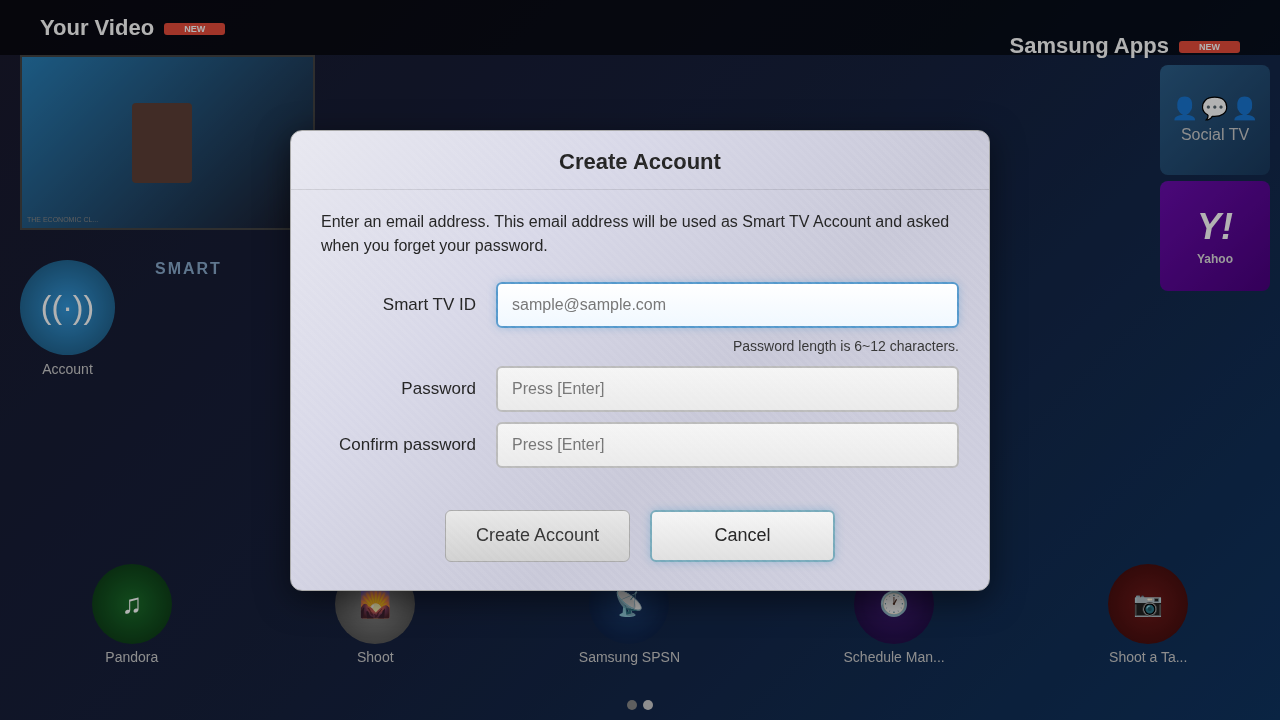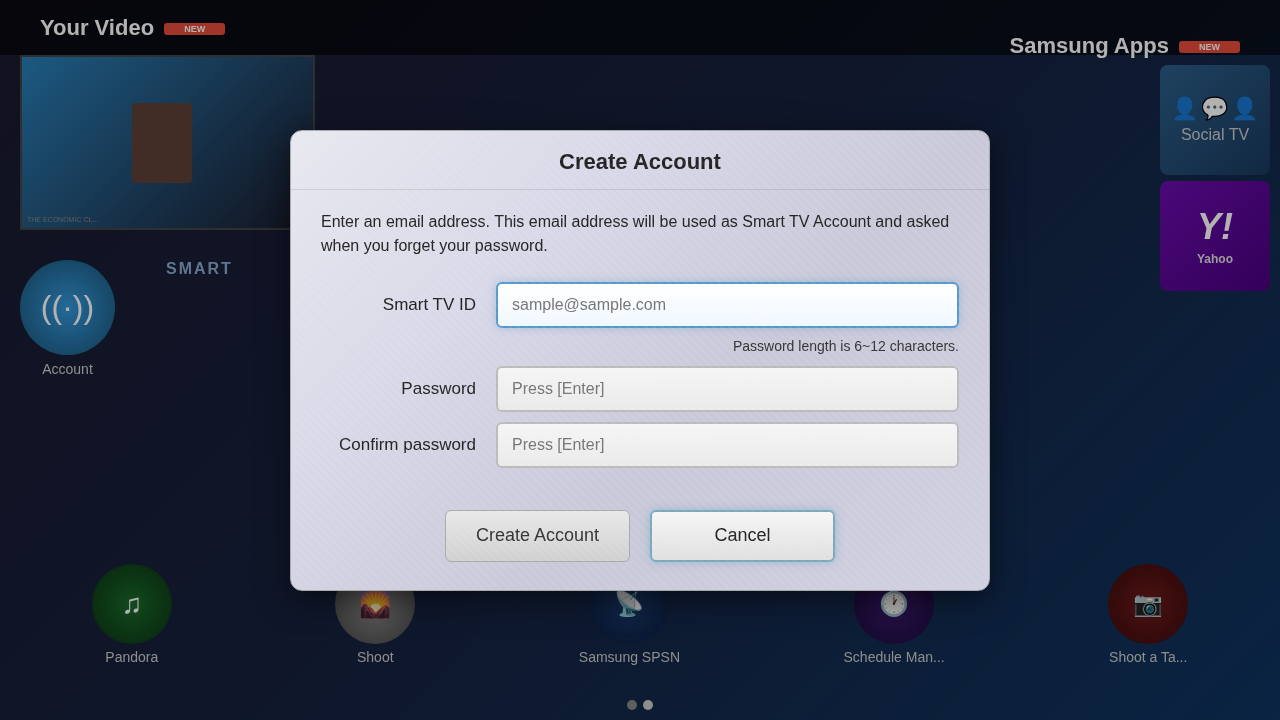--- a/index.html
+++ b/index.html
@@ -297,21 +297,20 @@
     }
 
     .samsung-smart-label {
       position: absolute;
       left: 155px;
       top: 260px;
       color: #88aacc;
       font-size: 16px;
       font-weight: bold;
       letter-spacing: 2px;
-      margin-left: 11px;
     }
   </style>
 </head>
 <body>
 
 <div class="bg-layer">
 
   <div class="bg-top-bar">
     <span style="color:#fff;font-size:22px;font-weight:bold;">
       <span>Your Video</span>

